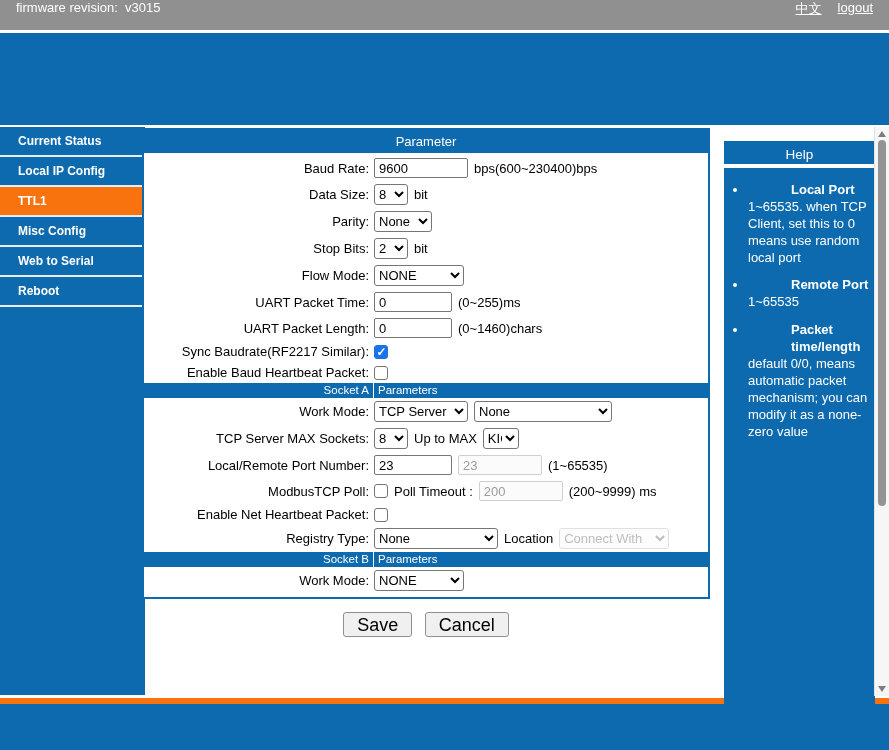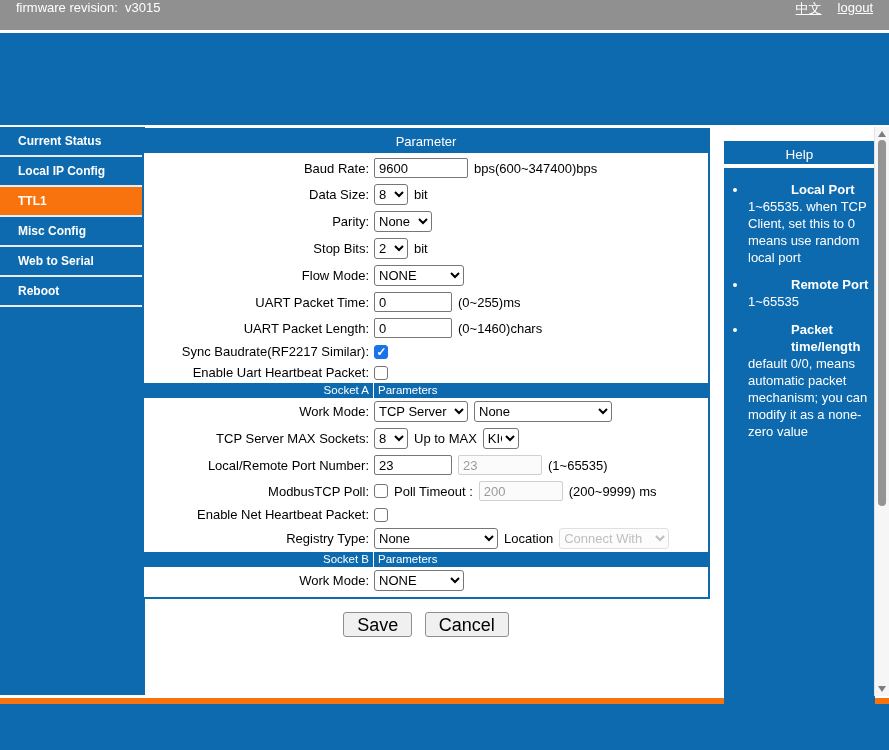--- a/index.html
+++ b/index.html
@@ -115,21 +115,21 @@
 
   <main class="main">
     <div class="panel">
       <div class="panel-header">Parameter</div>
       <div class="form">
 
         <div class="row">
           <span class="lbl">Baud Rate:</span>
           <span class="ctl">
             <input class="text w94" value="9600" style="">
-            <span>bps(600~347400)bps</span>
+            <span>bps(600~230400)bps</span>
           </span>
         </div>
 
         <div class="row">
           <span class="lbl">Data Size:</span>
           <span class="ctl">
             <select class="w34"><option>8</option></select>
             <span>bit</span>
           </span>
         </div>
@@ -173,21 +173,21 @@
         </div>
 
         <div class="row">
           <span class="lbl">Sync Baudrate(RF2217 Similar):</span>
           <span class="ctl">
             <div class="checkbox checked"></div>
           </span>
         </div>
 
         <div class="row">
-          <span class="lbl">Enable Uart Heartbeat Packet:</span>
+          <span class="lbl">Enable Baud Heartbeat Packet:</span>
           <span class="ctl">
             <div class="checkbox"></div>
           </span>
         </div>
 
         <div class="socket-bar">
           <span class="sb-left">Socket A</span>
           <span class="sb-right">Parameters</span>
         </div>
 

